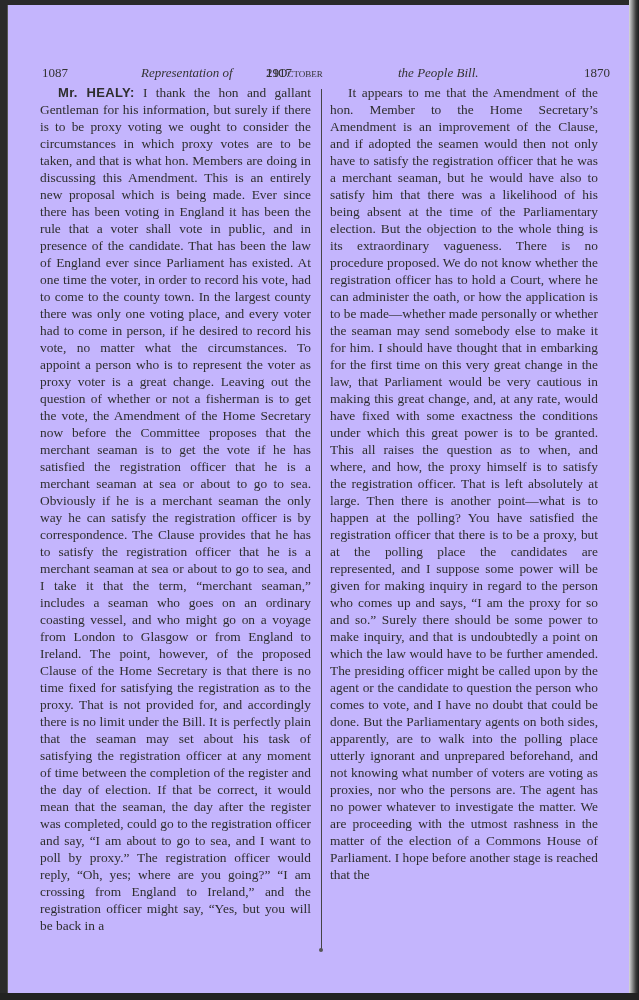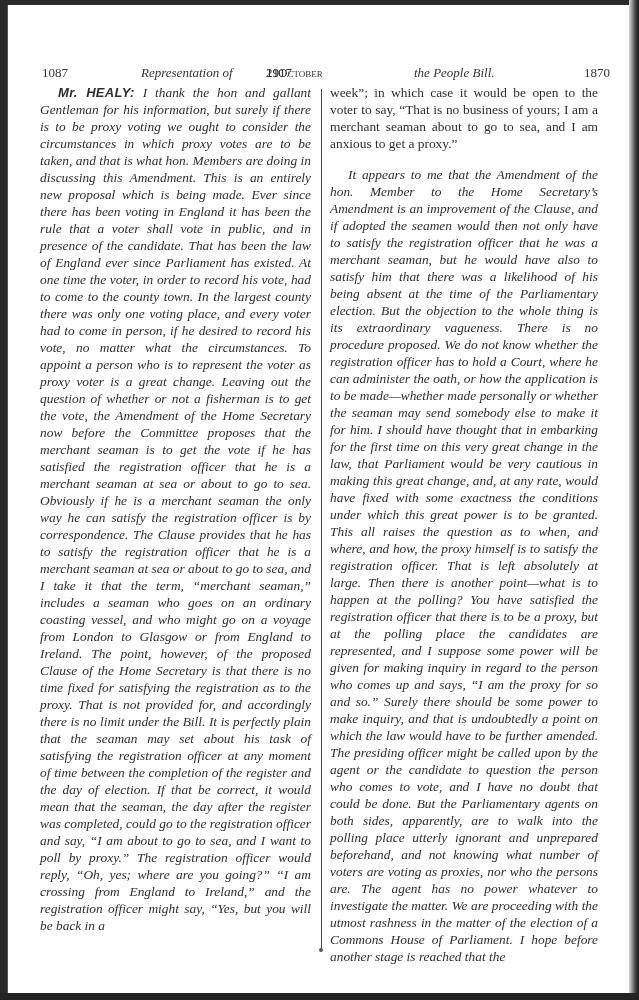--- a/index.html
+++ b/index.html
@@ -5,51 +5,51 @@
   html, body { margin:0; padding:0; }
   body {
     width:639px; height:1000px; overflow:hidden;
     background:#2a2a2a;
     font-family: "Liberation Serif", "DejaVu Serif", serif;
     color:#2b2b2b;
     position:relative;
   }
   .page {
     position:absolute; left:7px; top:5px; width:622px; height:988px;
-    background:#ffffff;
+    background:#c4b5fd;
     border-left:1px solid #555;
   }
   .page-edge-right {
     position:absolute; right:0; top:0; width:10px; height:1000px;
     background:linear-gradient(to right,#d9d9d9,#3a3a3a 70%,#1c1c1c);
   }
   .page-edge-bottom {
     position:absolute; left:0; bottom:0; width:639px; height:7px;
     background:#222;
   }
   .header {
     position:absolute; top:60px; left:34px; width:568px; height:18px;
     font-size:13px; color:#333;
   }
   .header span { position:absolute; top:0; white-space:nowrap; }
   .h-left-num { left:0; }
   .h-left-title { left:99px; font-style:italic; }
   .h-date { left:224px; }
   .h-date .sc { font-variant: small-caps; padding-left: 12px; }
-  .h-right-title { left:372px; font-style:italic; }
+  .h-right-title { left:356px; font-style:italic; }
   .h-right-num { right:0; }
   .column {
     position:absolute; top:79px;
     font-size:13.4px; line-height:17.0px;
     text-align:justify; color:#2e2e2e;
   }
   .col-left { left:32px; width:271px; }
   .col-right { left:322px; width:268px; }
   .column p { margin:0; text-indent:0; }
-  .column p.indent { text-indent:18px;font-style:italic; }
+  .column p.indent { text-indent:18px; }
   .column p + p { margin-top:14px; }
   .speaker {
     font-family:"Liberation Sans","DejaVu Sans",sans-serif;
     font-weight:bold; font-size:13px; letter-spacing:0.3px;
   }
   .col-rule {
     position:absolute; left:313px; top:84px; width:1px; height:862px;
     background:#444;
   }
   .rule-dot {
@@ -75,19 +75,18 @@
   </div>
 
   <div class="column col-left">
     <p class="indent"><span class="speaker">Mr. HEALY:</span> <span>I thank the hon and gallant Gentleman for his information, but surely if there is to be proxy voting we ought to consider the circumstances in which proxy votes are to be taken, and that is what hon. Members are doing in discussing this Amendment. This is an entirely new proposal which is being made. Ever since there has been voting in England it has been the rule that a voter shall vote in public, and in presence of the candidate. That has been the law of England ever since Parliament has existed. At one time the voter, in order to record his vote, had to come to the county town. In the largest county there was only one voting place, and every voter had to come in person, if he desired to record his vote, no matter what the circumstances. To appoint a person who is to represent the voter as proxy voter is a great change. Leaving out the question of whether or not a fisherman is to get the vote, the Amendment of the Home Secretary now before the Committee proposes that the merchant seaman is to get the vote if he has satisfied the registration officer that he is a merchant seaman at sea or about to go to sea. Obviously if he is a merchant seaman the only way he can satisfy the registration officer is by correspondence. The Clause provides that he has to satisfy the registration officer that he is a merchant seaman at sea or about to go to sea, and I take it that the term, “merchant seaman,” includes a seaman who goes on an ordinary coasting vessel, and who might go on a voyage from London to Glasgow or from England to Ireland. The point, however, of the proposed Clause of the Home Secretary is that there is no time fixed for satisfying the registration as to the proxy. That is not provided for, and accordingly there is no limit under the Bill. It is perfectly plain that the seaman may set about his task of satisfying the registration officer at any moment of time between the completion of the register and the day of election. If that be correct, it would mean that the seaman, the day after the register was completed, could go to the registration officer and say, “I am about to go to sea, and I want to poll by proxy.” The registration officer would reply, “Oh, yes; where are you going?” “I am crossing from England to Ireland,” and the registration officer might say, “Yes, but you will be back in a</span></p>
   </div>
 
   <div class="col-rule"></div>
   <div class="rule-dot"></div>
 
   <div class="column col-right">
-    <p>week”; in which case it would be open to the voter to say, “That is no business of yours; I am a merchant seaman about to go to sea, and I am anxious to get a proxy.”</p>
     <p class="indent">It appears to me that the Amendment of the hon. Member to the Home Secretary’s Amendment is an improvement of the Clause, and if adopted the seamen would then not only have to satisfy the registration officer that he was a merchant seaman, but he would have also to satisfy him that there was a likelihood of his being absent at the time of the Parliamentary election. But the objection to the whole thing is its extraordinary vagueness. There is no procedure proposed. We do not know whether the registration officer has to hold a Court, where he can administer the oath, or how the application is to be made—whether made personally or whether the seaman may send somebody else to make it for him. I should have thought that in embarking for the first time on this very great change in the law, that Parliament would be very cautious in making this great change, and, at any rate, would have fixed with some exactness the conditions under which this great power is to be granted. This all raises the question as to when, and where, and how, the proxy himself is to satisfy the registration officer. That is left absolutely at large. Then there is another point—what is to happen at the polling? You have satisfied the registration officer that there is to be a proxy, but at the polling place the candidates are represented, and I suppose some power will be given for making inquiry in regard to the person who comes up and says, “I am the proxy for so and so.” Surely there should be some power to make inquiry, and that is undoubtedly a point on which the law would have to be further amended. The presiding officer might be called upon by the agent or the candidate to question the person who comes to vote, and I have no doubt that could be done. But the Parliamentary agents on both sides, apparently, are to walk into the polling place utterly ignorant and unprepared beforehand, and not knowing what number of voters are voting as proxies, nor who the persons are. The agent has no power whatever to investigate the matter. We are proceeding with the utmost rashness in the matter of the election of a Commons House of Parliament. I hope before another stage is reached that the</p>
   </div>
 
 </div>
 <div class="page-edge-right"></div>
 <div class="page-edge-bottom"></div>
 
 </body></html>

